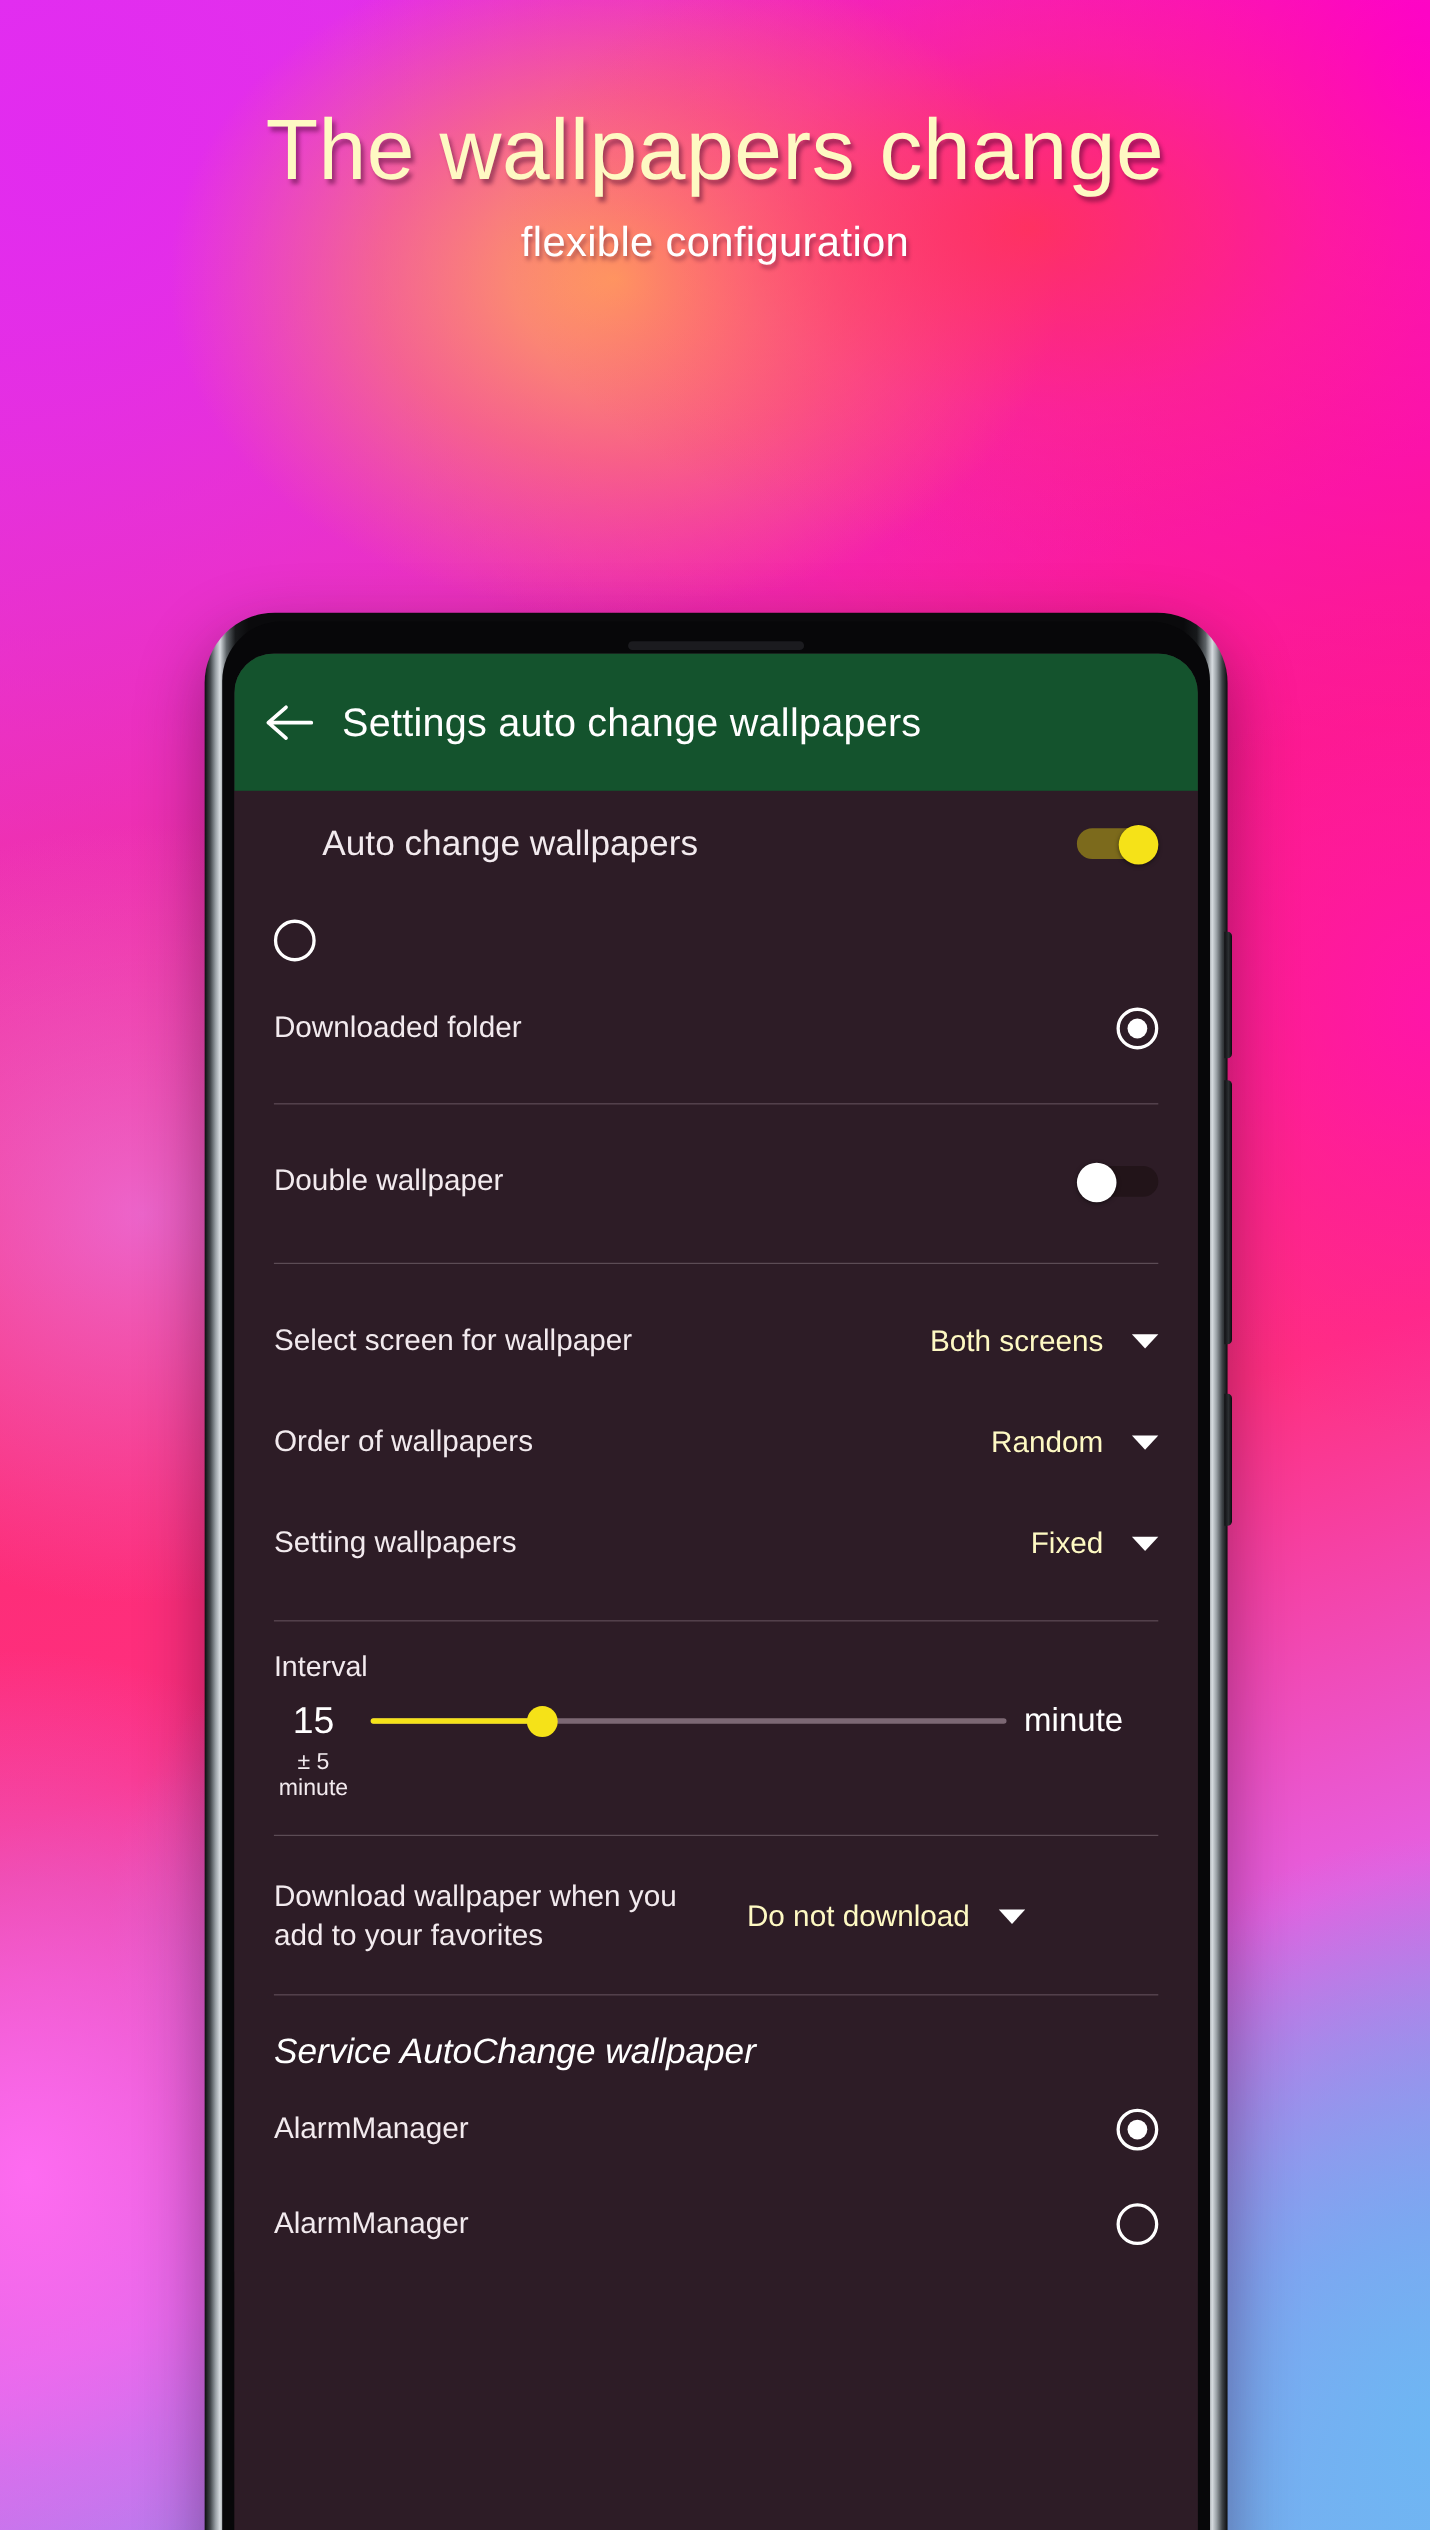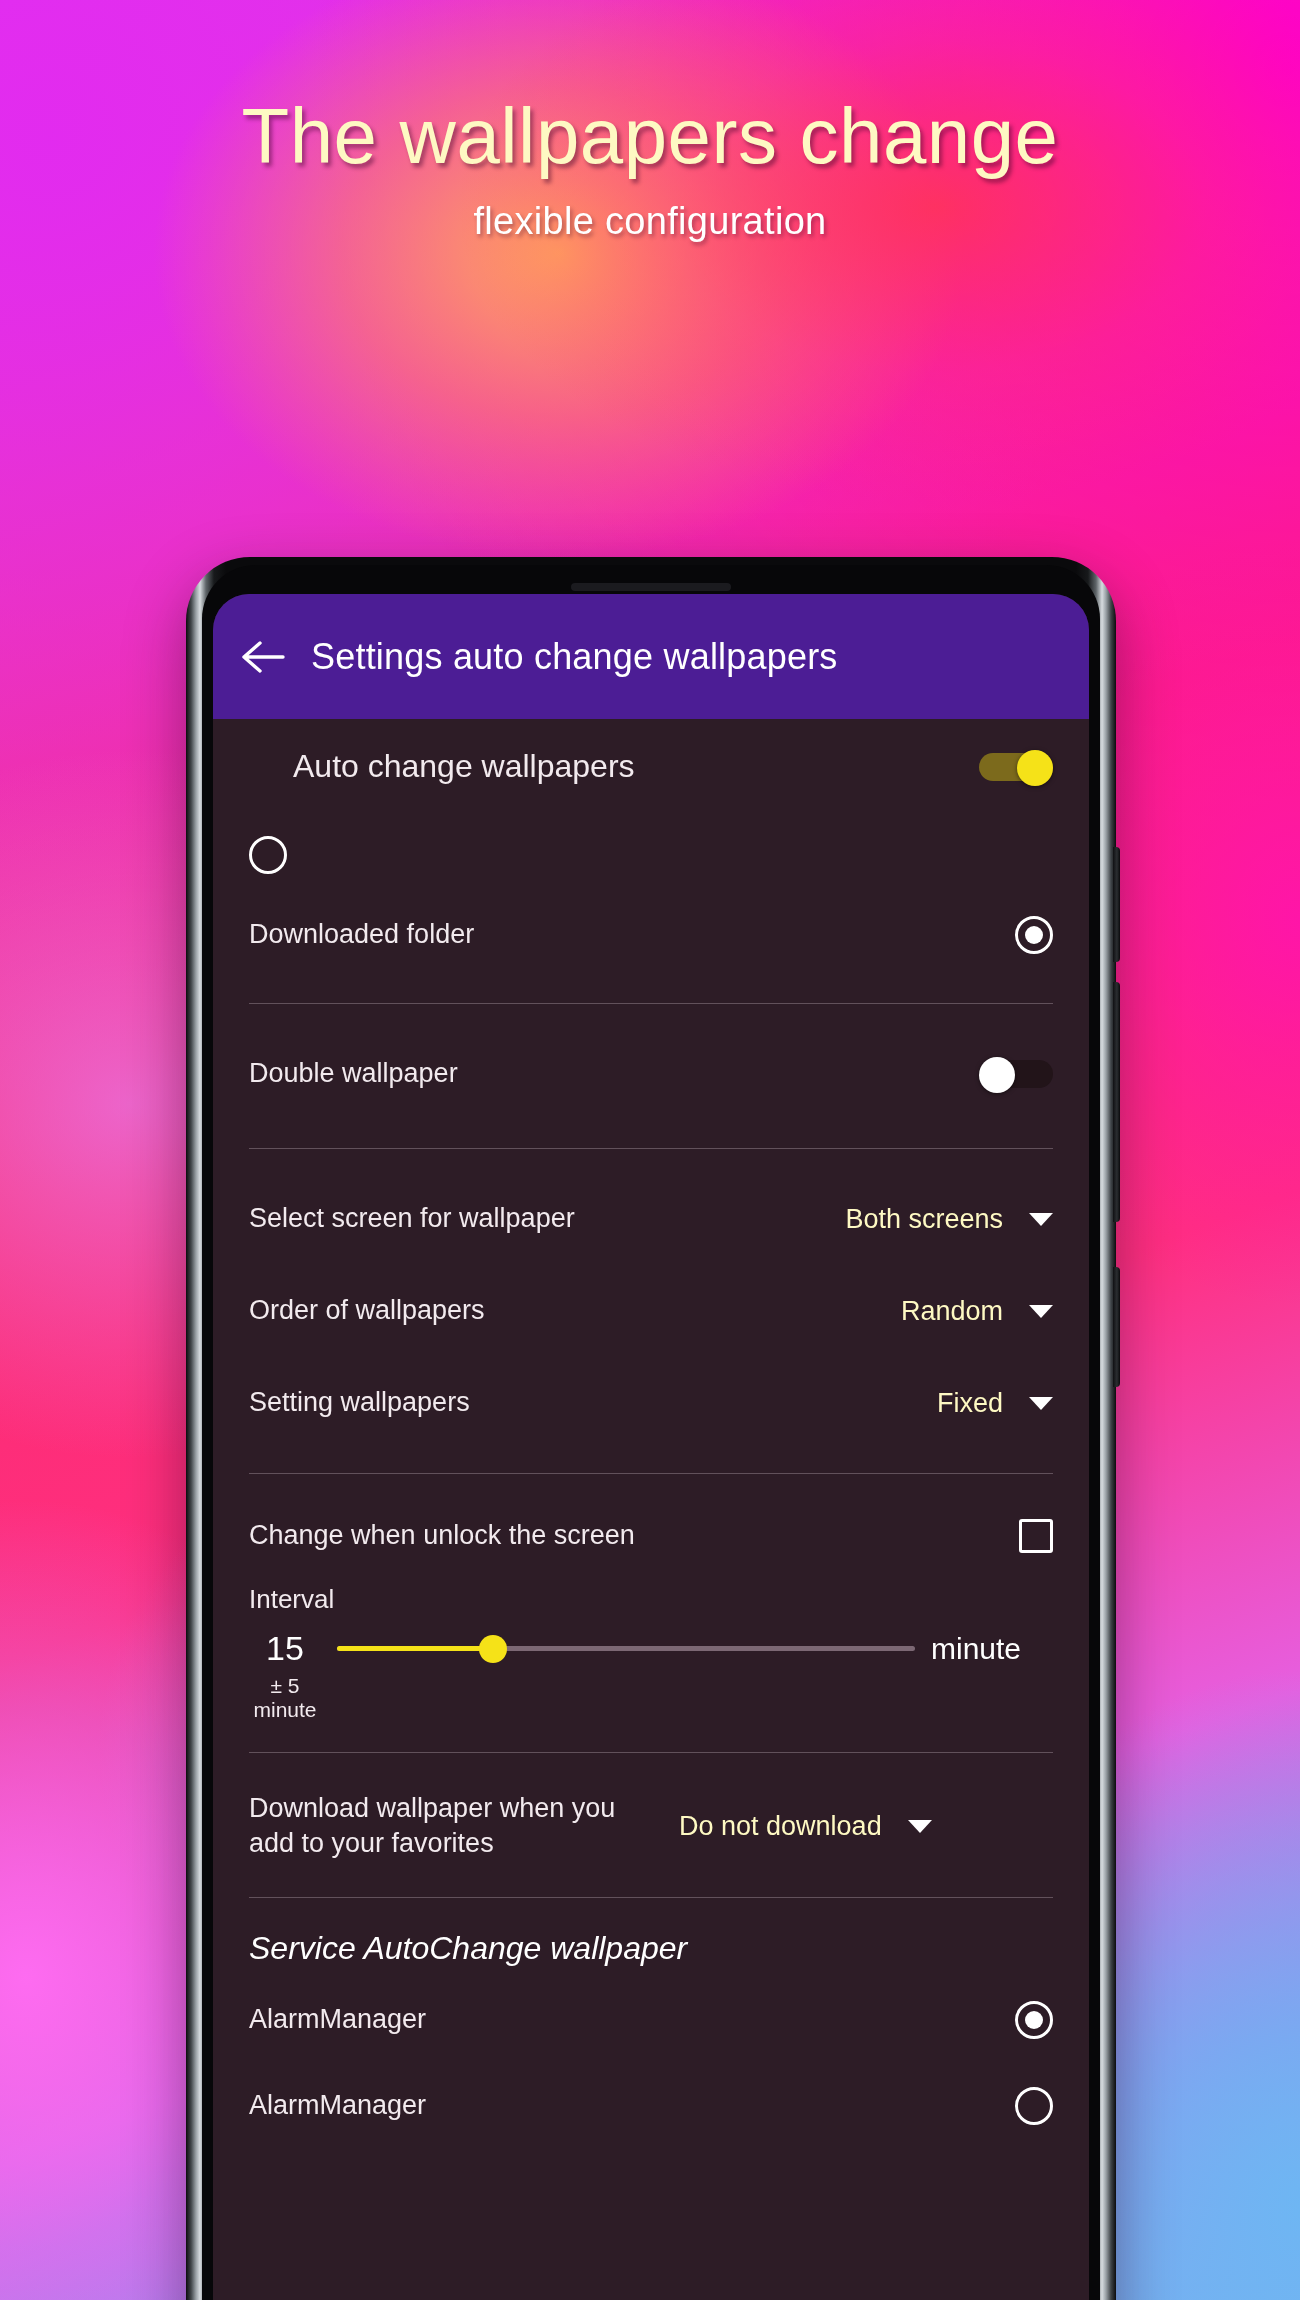--- a/index.html
+++ b/index.html
@@ -138,21 +138,21 @@
   .side-btn.b1 { top: 290px;  height: 115px; }
   .side-btn.b2 { top: 425px;  height: 240px; }
   .side-btn.b3 { top: 710px;  height: 120px; }
 
   
   .appbar {
     height: 125px;
     display: flex;
     align-items: center;
     padding-left: 22px;
-    background: #4c1d95;
+    background: #14532d;
   }
   .back-arrow {
     width: 56px; height: 56px;
     display: flex; align-items: center; justify-content: center;
     flex: none;
   }
   .back-arrow svg { display: block; }
   .appbar-title {
     margin-left: 20px;
     font-size: 36px;
@@ -406,24 +406,20 @@
         </div>
 
         <div class="row" style="min-height:92px;">
           <div class="label">Setting wallpapers</div>
           <div class="value">Fixed</div>
           <div class="caret"></div>
         </div>
 
         <div class="divider" style="margin-top:24px;margin-bottom:20px;"></div>
 
-        <div class="row" style="min-height:84px;">
-          <div class="label">Change when unlock the screen</div>
-          <div class="checkbox"></div>
-        </div>
 
         <div class="interval-label">Interval</div>
         <div class="slider-row">
           <div class="slider-val">15</div>
           <div class="slider-track-wrap">
             <div class="slider-base"></div>
             <div class="slider-fill" style="width: 27%;"></div>
             <div class="slider-knob" style="left: 27%;"></div>
           </div>
           <div class="slider-unit">minute</div>

